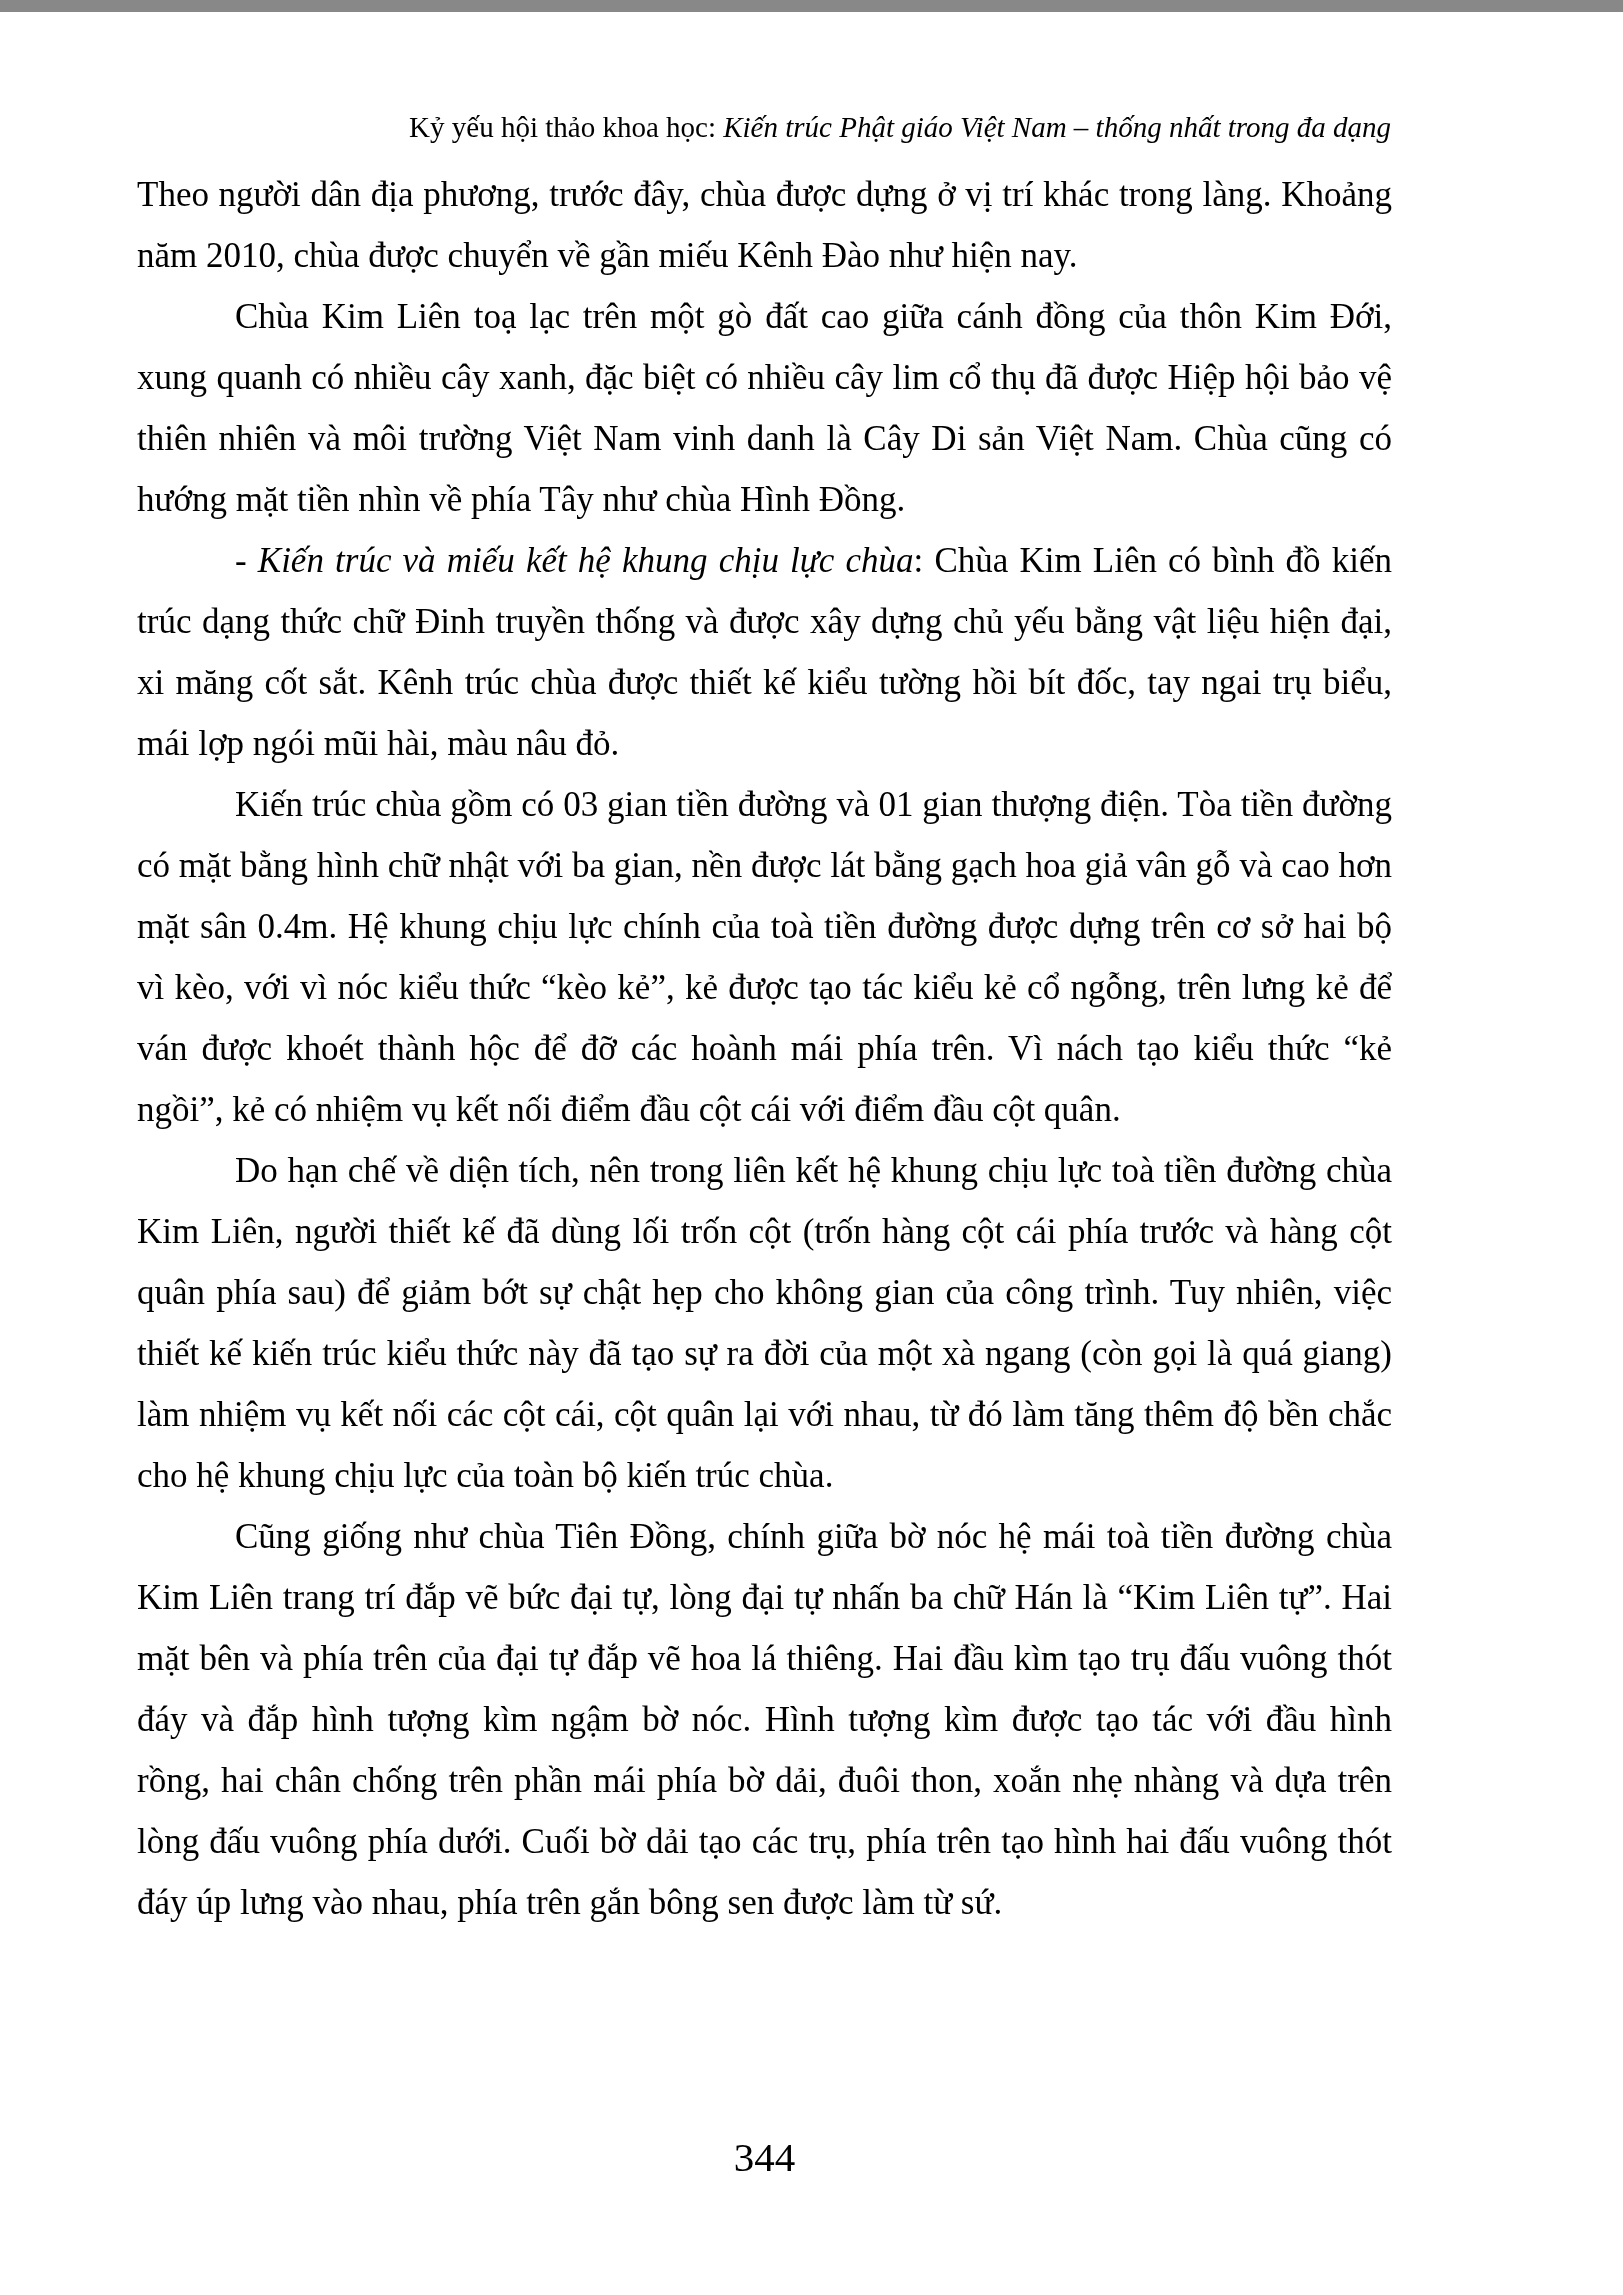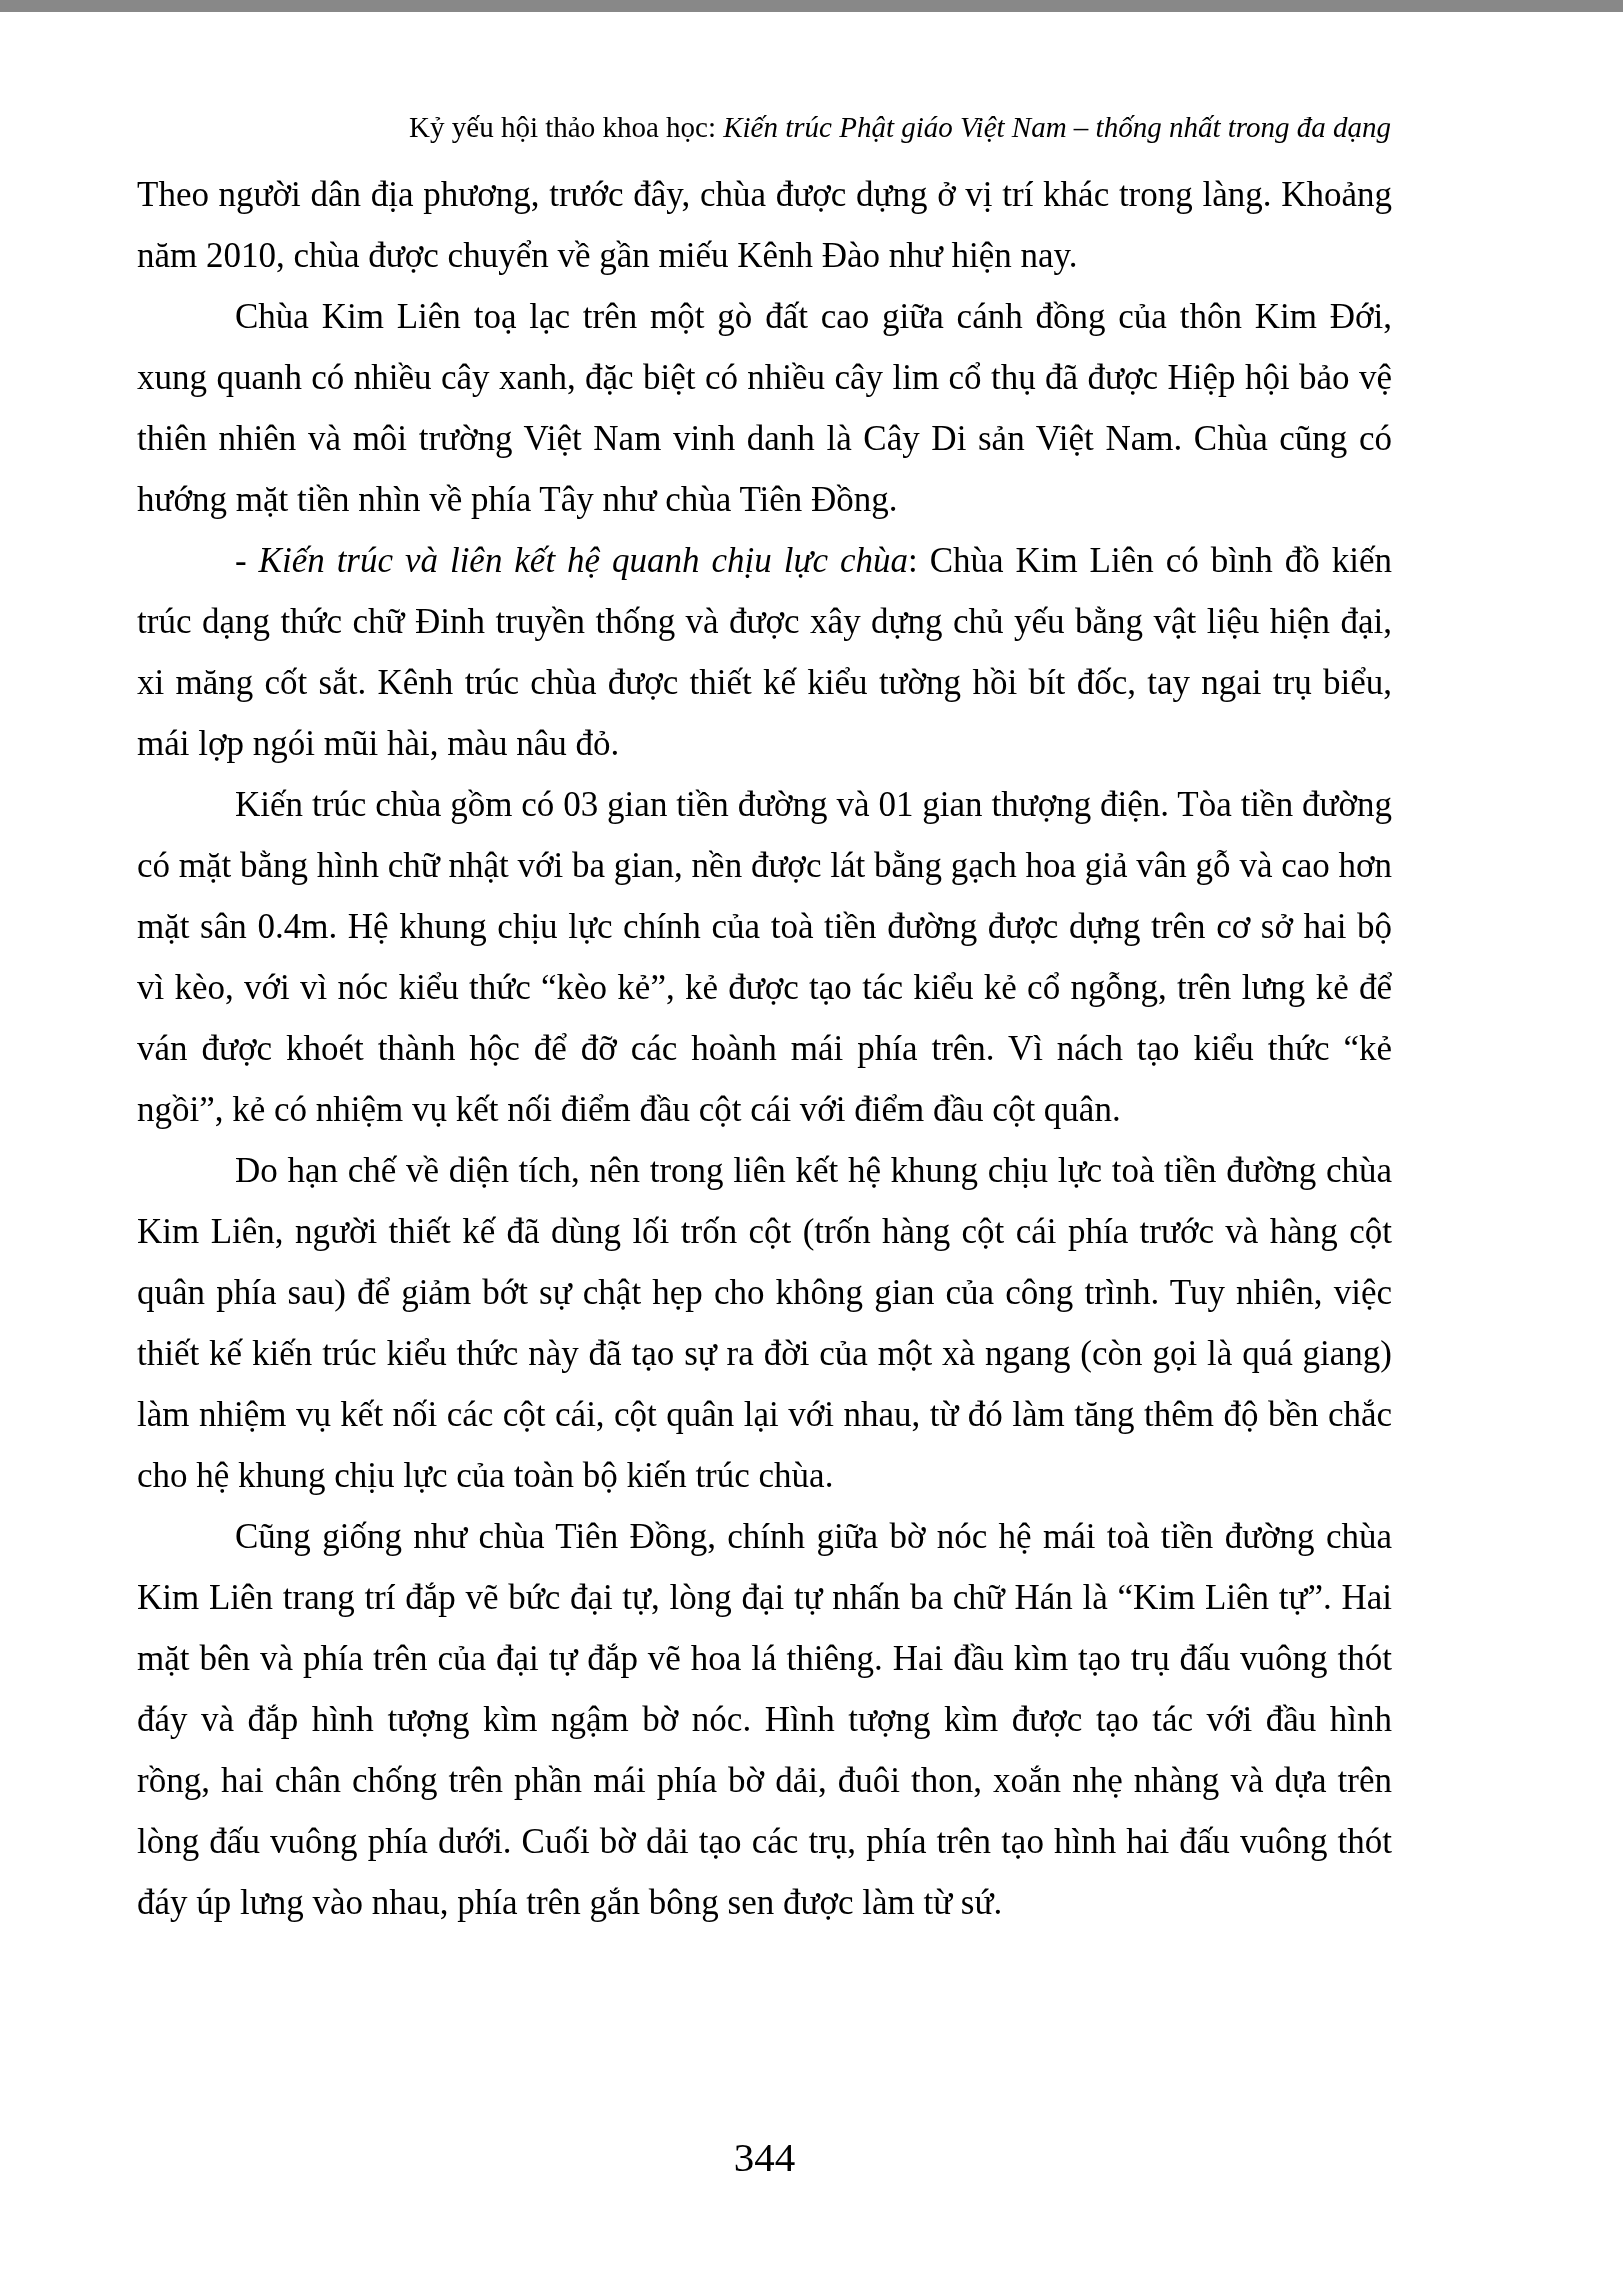--- a/index.html
+++ b/index.html
@@ -47,22 +47,22 @@
   }
 </style>
 </head>
 <body>
 
 <div class="page">
   <div class="running-header"><span>Kỷ yếu hội thảo khoa học: </span><span class="it">Kiến trúc Phật giáo Việt Nam – thống nhất trong đa dạng</span></div>
 
   <div class="body-text" id="body-text">
       <p class="para"><span>Theo người dân địa phương, trước đây, chùa được dựng ở vị trí khác trong làng. Khoảng năm 2010, chùa được chuyển về gần miếu Kênh Đào như hiện nay.</span></p>
-      <p class="para indent"><span>Chùa Kim Liên toạ lạc trên một gò đất cao giữa cánh đồng của thôn Kim Đới, xung quanh có nhiều cây xanh, đặc biệt có nhiều cây lim cổ thụ đã được Hiệp hội bảo vệ thiên nhiên và môi trường Việt Nam vinh danh là Cây Di sản Việt Nam. Chùa cũng có hướng mặt tiền nhìn về phía Tây như chùa Tiên Đồng.</span></p>
-      <p class="para indent"><span>- </span><span class="it">Kiến trúc và liên kết hệ quanh chịu lực chùa</span><span>: Chùa Kim Liên có bình đồ kiến trúc dạng thức chữ Đinh truyền thống và được xây dựng chủ yếu bằng vật liệu hiện đại, xi măng cốt sắt. Kênh trúc chùa được thiết kế kiểu tường hồi bít đốc, tay ngai trụ biểu, mái lợp ngói mũi hài, màu nâu đỏ.</span></p>
+      <p class="para indent"><span>Chùa Kim Liên toạ lạc trên một gò đất cao giữa cánh đồng của thôn Kim Đới, xung quanh có nhiều cây xanh, đặc biệt có nhiều cây lim cổ thụ đã được Hiệp hội bảo vệ thiên nhiên và môi trường Việt Nam vinh danh là Cây Di sản Việt Nam. Chùa cũng có hướng mặt tiền nhìn về phía Tây như chùa Hình Đồng.</span></p>
+      <p class="para indent"><span>- </span><span class="it">Kiến trúc và miếu kết hệ khung chịu lực chùa</span><span>: Chùa Kim Liên có bình đồ kiến trúc dạng thức chữ Đinh truyền thống và được xây dựng chủ yếu bằng vật liệu hiện đại, xi măng cốt sắt. Kênh trúc chùa được thiết kế kiểu tường hồi bít đốc, tay ngai trụ biểu, mái lợp ngói mũi hài, màu nâu đỏ.</span></p>
       <p class="para indent"><span>Kiến trúc chùa gồm có 03 gian tiền đường và 01 gian thượng điện. Tòa tiền đường có mặt bằng hình chữ nhật với ba gian, nền được lát bằng gạch hoa giả vân gỗ và cao hơn mặt sân 0.4m. Hệ khung chịu lực chính của toà tiền đường được dựng trên cơ sở hai bộ vì kèo, với vì nóc kiểu thức “kèo kẻ”, kẻ được tạo tác kiểu kẻ cổ ngỗng, trên lưng kẻ để ván được khoét thành hộc để đỡ các hoành mái phía trên. Vì nách tạo kiểu thức “kẻ ngồi”, kẻ có nhiệm vụ kết nối điểm đầu cột cái với điểm đầu cột quân.</span></p>
       <p class="para indent"><span>Do hạn chế về diện tích, nên trong liên kết hệ khung chịu lực toà tiền đường chùa Kim Liên, người thiết kế đã dùng lối trốn cột (trốn hàng cột cái phía trước và hàng cột quân phía sau) để giảm bớt sự chật hẹp cho không gian của công trình. Tuy nhiên, việc thiết kế kiến trúc kiểu thức này đã tạo sự ra đời của một xà ngang (còn gọi là quá giang) làm nhiệm vụ kết nối các cột cái, cột quân lại với nhau, từ đó làm tăng thêm độ bền chắc cho hệ khung chịu lực của toàn bộ kiến trúc chùa.</span></p>
       <p class="para indent"><span>Cũng giống như chùa Tiên Đồng, chính giữa bờ nóc hệ mái toà tiền đường chùa Kim Liên trang trí đắp vẽ bức đại tự, lòng đại tự nhấn ba chữ Hán là “Kim Liên tự”. Hai mặt bên và phía trên của đại tự đắp vẽ hoa lá thiêng. Hai đầu kìm tạo trụ đấu vuông thót đáy và đắp hình tượng kìm ngậm bờ nóc. Hình tượng kìm được tạo tác với đầu hình rồng, hai chân chống trên phần mái phía bờ dải, đuôi thon, xoắn nhẹ nhàng và dựa trên lòng đấu vuông phía dưới. Cuối bờ dải tạo các trụ, phía trên tạo hình hai đấu vuông thót đáy úp lưng vào nhau, phía trên gắn bông sen được làm từ sứ.</span></p>
     </div>
 
   <div class="page-number">344</div>
 </div>
 
 
 </body></html>

